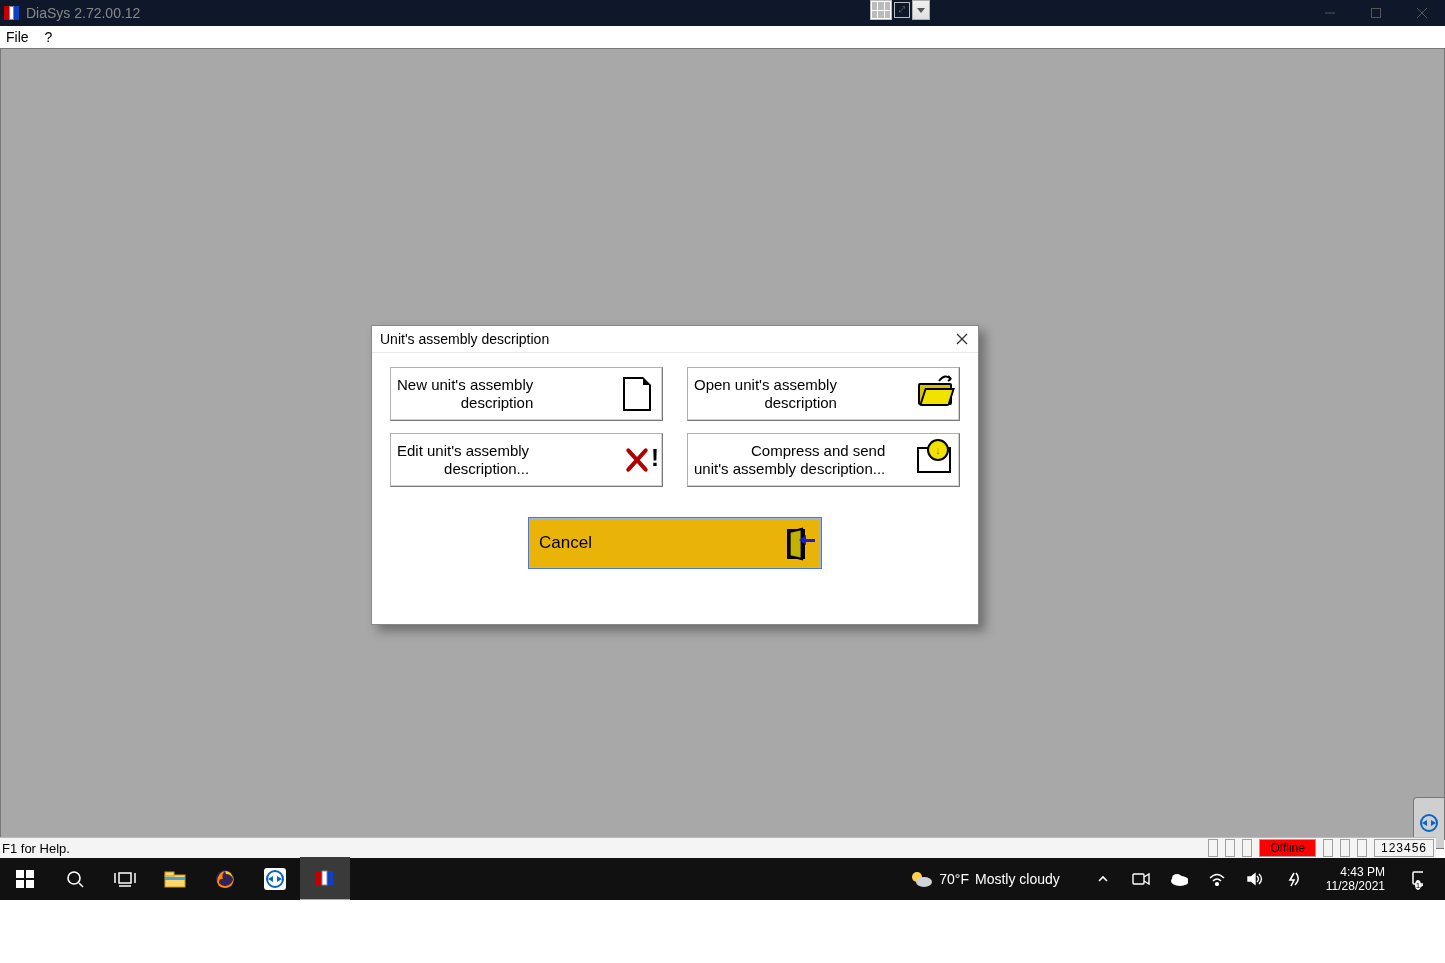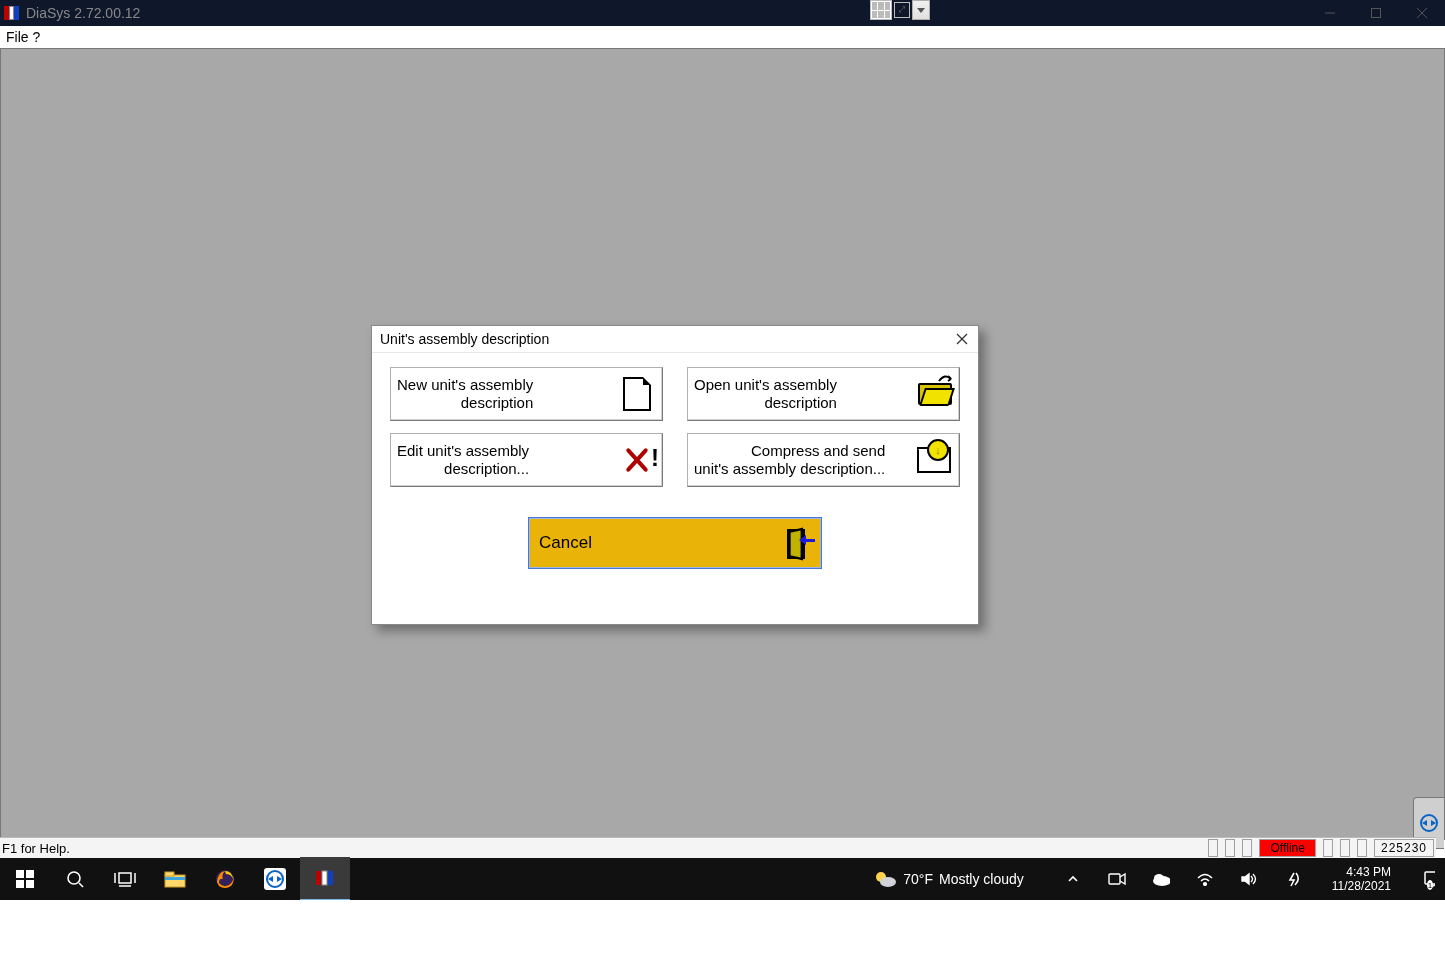--- a/index.html
+++ b/index.html
@@ -20,21 +20,21 @@
     position: absolute; left: 870px; top: 0; display:flex; align-items:center;
   }
   .kb { width:18px;height:16px;border:1px solid #bbb; display:grid;grid-template-columns:repeat(3,1fr);grid-template-rows:repeat(2,1fr);gap:1px;padding:1px;background:#fff;}
   .kb div{background:#bbb;}
   .arrow-widget{width:14px;height:14px;border:1px solid #bbb;margin-left:2px;display:flex;align-items:center;justify-content:center;font-size:8px;color:#777;}
   .dd{width:16px;height:18px;border:1px solid #adadad;background:linear-gradient(#f0f0f0,#e0e0e0);margin-left:2px;display:flex;align-items:center;justify-content:center;}
   .dd::after{content:"";border-left:4px solid transparent;border-right:4px solid transparent;border-top:5px solid #555;display:block;}
   .win-controls { position:absolute; right:0; top:0; display:flex; }
   .win-btn { width:46px; height:26px; display:flex; align-items:center; justify-content:center; color:#555;}
   .win-btn svg{stroke:#555;}
-  .menubar { height:22px; padding:0 6px; display:flex; align-items:center; gap:4px; background:#fff; border-bottom:1px solid #d0d0d0; font-size:14px;}
+  .menubar { height:22px; padding:0 6px; display:flex; align-items:center; gap:16px; background:#fff; border-bottom:1px solid #d0d0d0; font-size:14px;}
   .menubar span{color:#000;}
   .workspace { position:absolute; top:48px; left:0; right:0; height:790px; background:#a8a8a8; border:1px solid #777; border-top:1px solid #777;}
   .statusbar { position:absolute; left:0; right:9px; bottom:105px; height:20px; background:#f4f4f4; border-top:1px solid #bbb; display:flex; align-items:center; font-size:13px; padding-left:2px;}
   .statusbar .right { position:absolute; right:2px; display:flex; gap:8px;}
   .status-cell { border:1px solid #a0a0a0; height:16px; font-size:12px; display:flex;align-items:center; padding:0 4px; background:#f4f4f4; margin-left:-1px;}
   .status-cell.red { background:#ff0000; color:#000; padding:0 10px;}
   .status-cell.blank{width:8px;padding:0;}
   .status-cell.num{padding:0 6px; letter-spacing:1px;}
 
   .dialog {
@@ -91,21 +91,21 @@
   .door-open{position:absolute;left:6px;top:2px;width:10px;height:22px;background:#c2b200;border:2px solid #000;transform-origin:left;transform:perspective(40px) rotateY(-38deg);}
   .door-arrow{position:absolute;right:-4px;top:10px;}
   .door-arrow::before{content:"";display:block;width:10px;height:3px;background:#1a1adf;}
   .door-arrow::after{content:"";position:absolute;left:-6px;top:-4px;border-top:5px solid transparent;border-bottom:5px solid transparent;border-right:7px solid #1a1adf;}
 
   
   .taskbar{position:absolute;bottom:63px;left:0;right:0;height:42px;background:#111;display:flex;align-items:center;color:#fff;}
   .tb-left{display:flex;align-items:center;height:100%;}
   .tb-btn{width:50px;height:42px;display:flex;align-items:center;justify-content:center;}
   .tb-btn.active{background:#3a3a3a;border-bottom:2px solid #76b9ed;}
-  .tb-right{position:absolute;right:4px;display:flex;align-items:center;gap:26px;height:100%;}
+  .tb-right{position:absolute;right:16px;display:flex;align-items:center;gap:20px;height:100%;}
   .tray-icon{width:18px;height:18px;display:flex;align-items:center;justify-content:center;}
   .clock{font-size:12px;text-align:right;line-height:14px;margin:0 6px 0 4px;}
   .weather{display:flex;align-items:center;gap:6px;font-size:14px;margin-right:14px;}
   .tv-tab{position:absolute;right:0;top:748px;width:30px;height:50px;background:#cfcfcf;border:1px solid #777;border-right:none;border-radius:4px 0 0 4px;display:flex;align-items:center;justify-content:center;}
   .whitebar{position:absolute;left:0;right:0;bottom:0;height:63px;background:#fff;}
 </style>
 </head>
 <body>
 
 <div class="titlebar">
@@ -234,21 +234,21 @@
 <div class="statusbar">
   <span>F1 for Help.</span>
   <div class="right">
     <div class="status-cell blank"></div>
     <div class="status-cell blank"></div>
     <div class="status-cell blank"></div>
     <div class="status-cell red">Offline</div>
     <div class="status-cell blank"></div>
     <div class="status-cell blank"></div>
     <div class="status-cell blank"></div>
-    <div class="status-cell num">225230</div>
+    <div class="status-cell num">123456</div>
   </div>
 </div>
 
 <div class="taskbar">
   <div class="tb-left">
     <div class="tb-btn">
       <svg width="18" height="18" viewBox="0 0 18 18" fill="#fff">
           <rect x="0" y="0" width="8" height="8"></rect>
           <rect x="10" y="0" width="8" height="8"></rect>
           <rect x="0" y="10" width="8" height="8"></rect>

